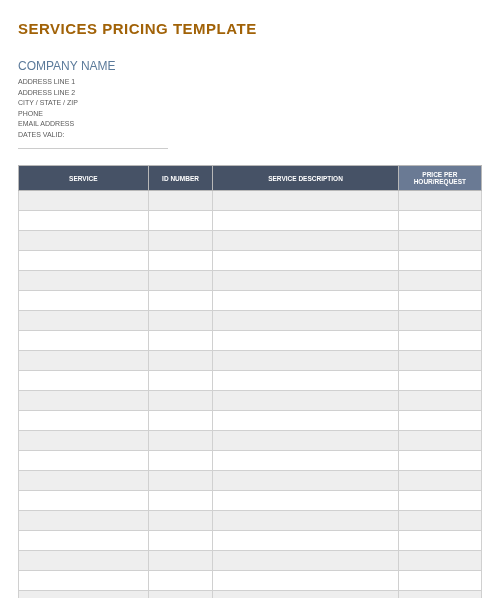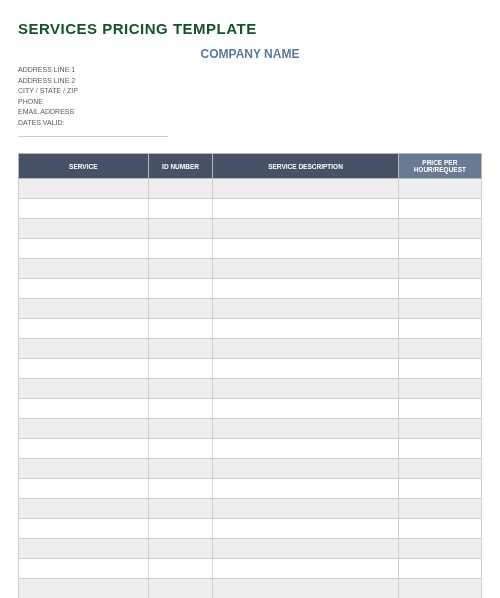--- a/index.html
+++ b/index.html
@@ -8,29 +8,28 @@
       height: 598px;
       background: #ffffff;
       font-family: Arial, Helvetica, sans-serif;
       padding: 20px 18px;
       position: relative;
     }
     .title {
       font-size: 15px;
       font-weight: bold;
       letter-spacing: 0.5px;
-      color: #14532d;
-      margin-bottom: 10px;
+      color: #a16207;
+      margin-bottom: 22px;
     }
     .company {
       font-size: 12px;
-      font-weight: bold;
+      font-weight: normal;
       color: #5b7a9a;
       margin-bottom: 4px;
-      text-align: center;
     }
     .info-line {
       font-size: 7px;
       color: #5a5a5a;
       line-height: 1.5;
     }
     .underline {
       border-bottom: 1px solid #ccc;
       width: 150px;
       margin-top: 8px;

